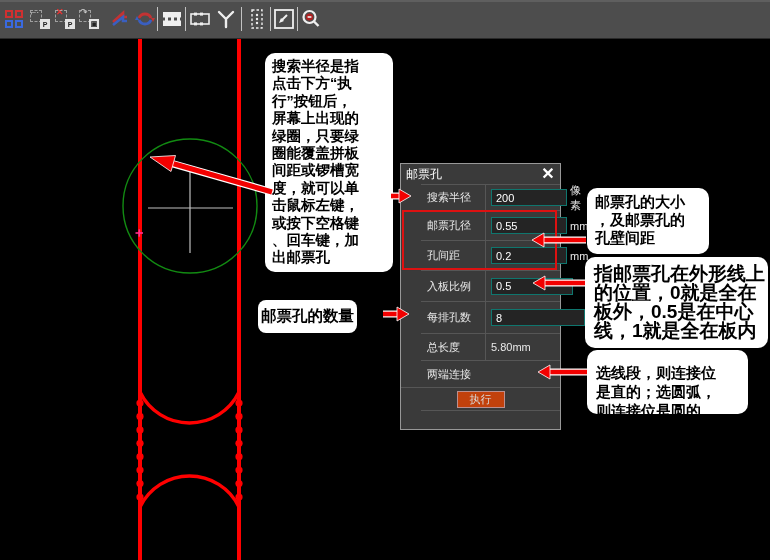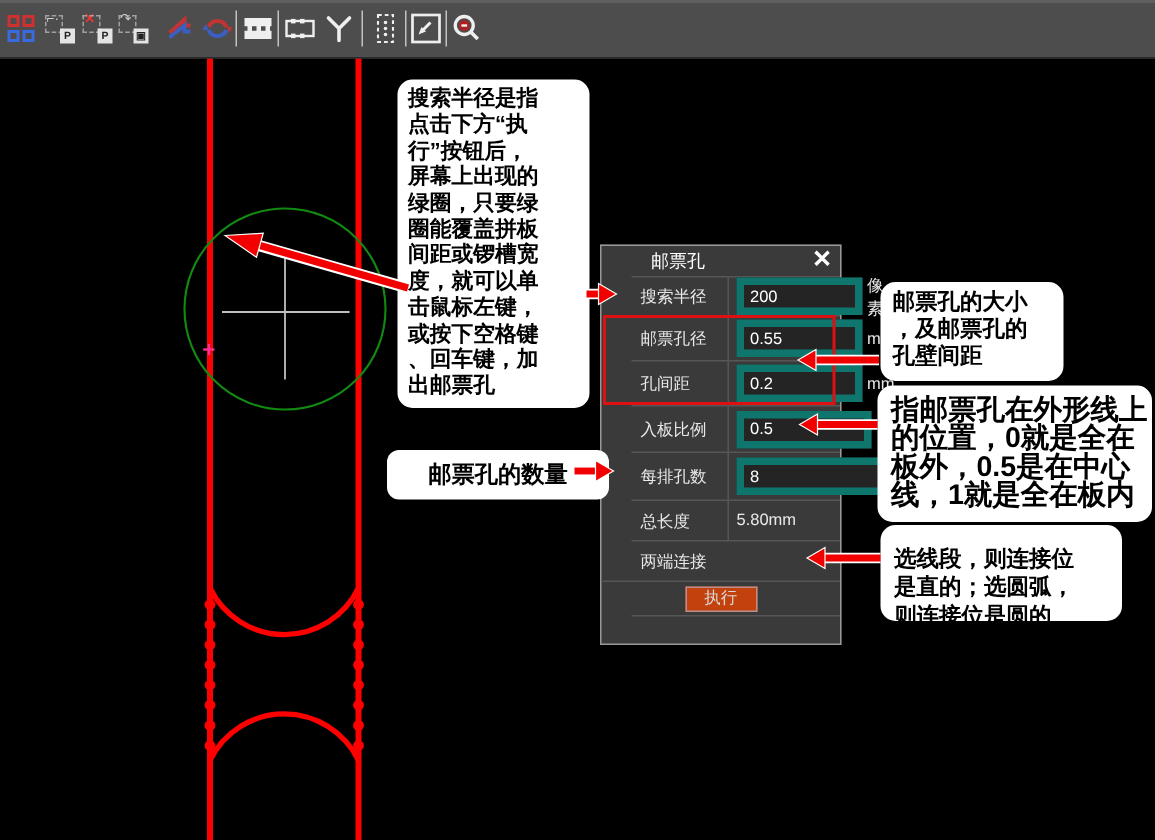--- a/index.html
+++ b/index.html
@@ -18,28 +18,28 @@
   .mini-wrap{position:relative;width:20px;height:20px;}
   .mini-ghost{position:absolute;left:0;top:1px;width:10px;height:10px;border:1px dashed #b5b5b5;opacity:.8;}
   .mini-page{position:absolute;right:0;bottom:0;width:10px;height:10px;background:#e4e4e4;
              color:#222;font-size:7px;font-weight:bold;display:flex;align-items:center;justify-content:center;}
   .mini-mark{position:absolute;left:1px;top:-2px;font-size:9px;color:#cfcfcf;}
   .mini-mark.red{color:#e33;font-weight:bold;}
 
   
   .dialog{position:absolute;left:400px;top:163px;width:161px;height:267px;background:#3a3a3a;
           border:1px solid #989898;box-sizing:border-box;z-index:10;color:#e8e8e8;font-size:11px;}
-  .dtitle{height:20px;display:flex;align-items:center;justify-content:space-between;padding:0 3px 0 5px;font-size:12px;color:#fff;margin-left:28px;}
+  .dtitle{height:20px;display:flex;align-items:center;justify-content:space-between;padding:0 3px 0 5px;font-size:12px;color:#fff;}
   .dclose{width:18px;height:18px;display:flex;align-items:center;justify-content:center;
           color:#fff;font-size:16px;font-weight:bold;cursor:pointer;line-height:1;}
   .drow{display:flex;align-items:center;border-top:1px solid #565656;box-sizing:border-box;margin-left:20px;}
   .dlabel{width:58px;padding-left:6px;flex:none;color:#e8e8e8;}
   .dfield{flex:1;align-self:stretch;border-left:1px solid #565656;display:flex;align-items:center;
           padding-left:5px;gap:3px;}
-  .dinput{background:#242424;border:5px solid #0f766e;color:#fff;font-size:11px;height:15px;
+  .dinput{background:#242424;border:1px solid #0f766e;color:#fff;font-size:11px;height:15px;
           padding:0 0 0 4px;font-family:"Liberation Sans",sans-serif;}
   .dunit{color:#e8e8e8;}
   .rdot{width:9px;height:9px;border-radius:50%;display:inline-block;cursor:pointer;}
   .rdot.solid{background:#fff;}
   .rdot.ring{box-sizing:border-box;border:2.5px solid #fff;background:transparent;}
   .rlabel{color:#fff;margin-right:6px;cursor:pointer;}
   .btnrow{display:flex;align-items:center;justify-content:center;border-top:1px solid #565656;}
   .exec-btn{width:48px;height:17px;background:#c2410c;border:1px solid #bb8f8f;color:#d8d8d8;
             font-size:11px;line-height:14px;cursor:pointer;font-family:"Liberation Sans",sans-serif;padding:0;}
 
@@ -47,21 +47,21 @@
   .red-box{position:absolute;left:402px;top:210px;width:155px;height:60px;border:2px solid #dd1111;
            box-sizing:border-box;z-index:15;pointer-events:none;}
 
   
   .callout{position:absolute;background:#fff;color:#000;font-weight:700;border-radius:10px;
            white-space:pre;z-index:20;}
   .co-top{left:265px;top:53px;width:128px;height:219px;font-size:14.5px;line-height:17.4px;padding:5px 0 0 7px;box-sizing:border-box;}
   .co-size{left:587px;top:188px;width:122px;height:66px;font-size:15px;line-height:18px;padding:5px 0 0 8px;box-sizing:border-box;}
   .co-ratio{left:585px;top:257px;width:183px;height:91px;font-size:19px;line-height:19px;padding:7px 0 0 9px;box-sizing:border-box;}
   .co-conn{left:587px;top:350px;width:161px;height:64px;font-size:15px;line-height:19px;padding:13px 0 0 9px;box-sizing:border-box;}
-  .co-count{left:258px;top:300px;width:148px;height:33px;font-size:15.5px;display:flex;align-items:center;
+  .co-count{left:258px;top:300px;width:99px;height:33px;font-size:15.5px;display:flex;align-items:center;
             justify-content:center;border-radius:8px;}
 
   svg{display:block;}
   .overlay{position:absolute;left:0;top:0;z-index:40;pointer-events:none;}
   .canvas-svg{position:absolute;left:0;top:0;z-index:1;}
 </style>
 </head>
 <body>
 
 <div id="app">

